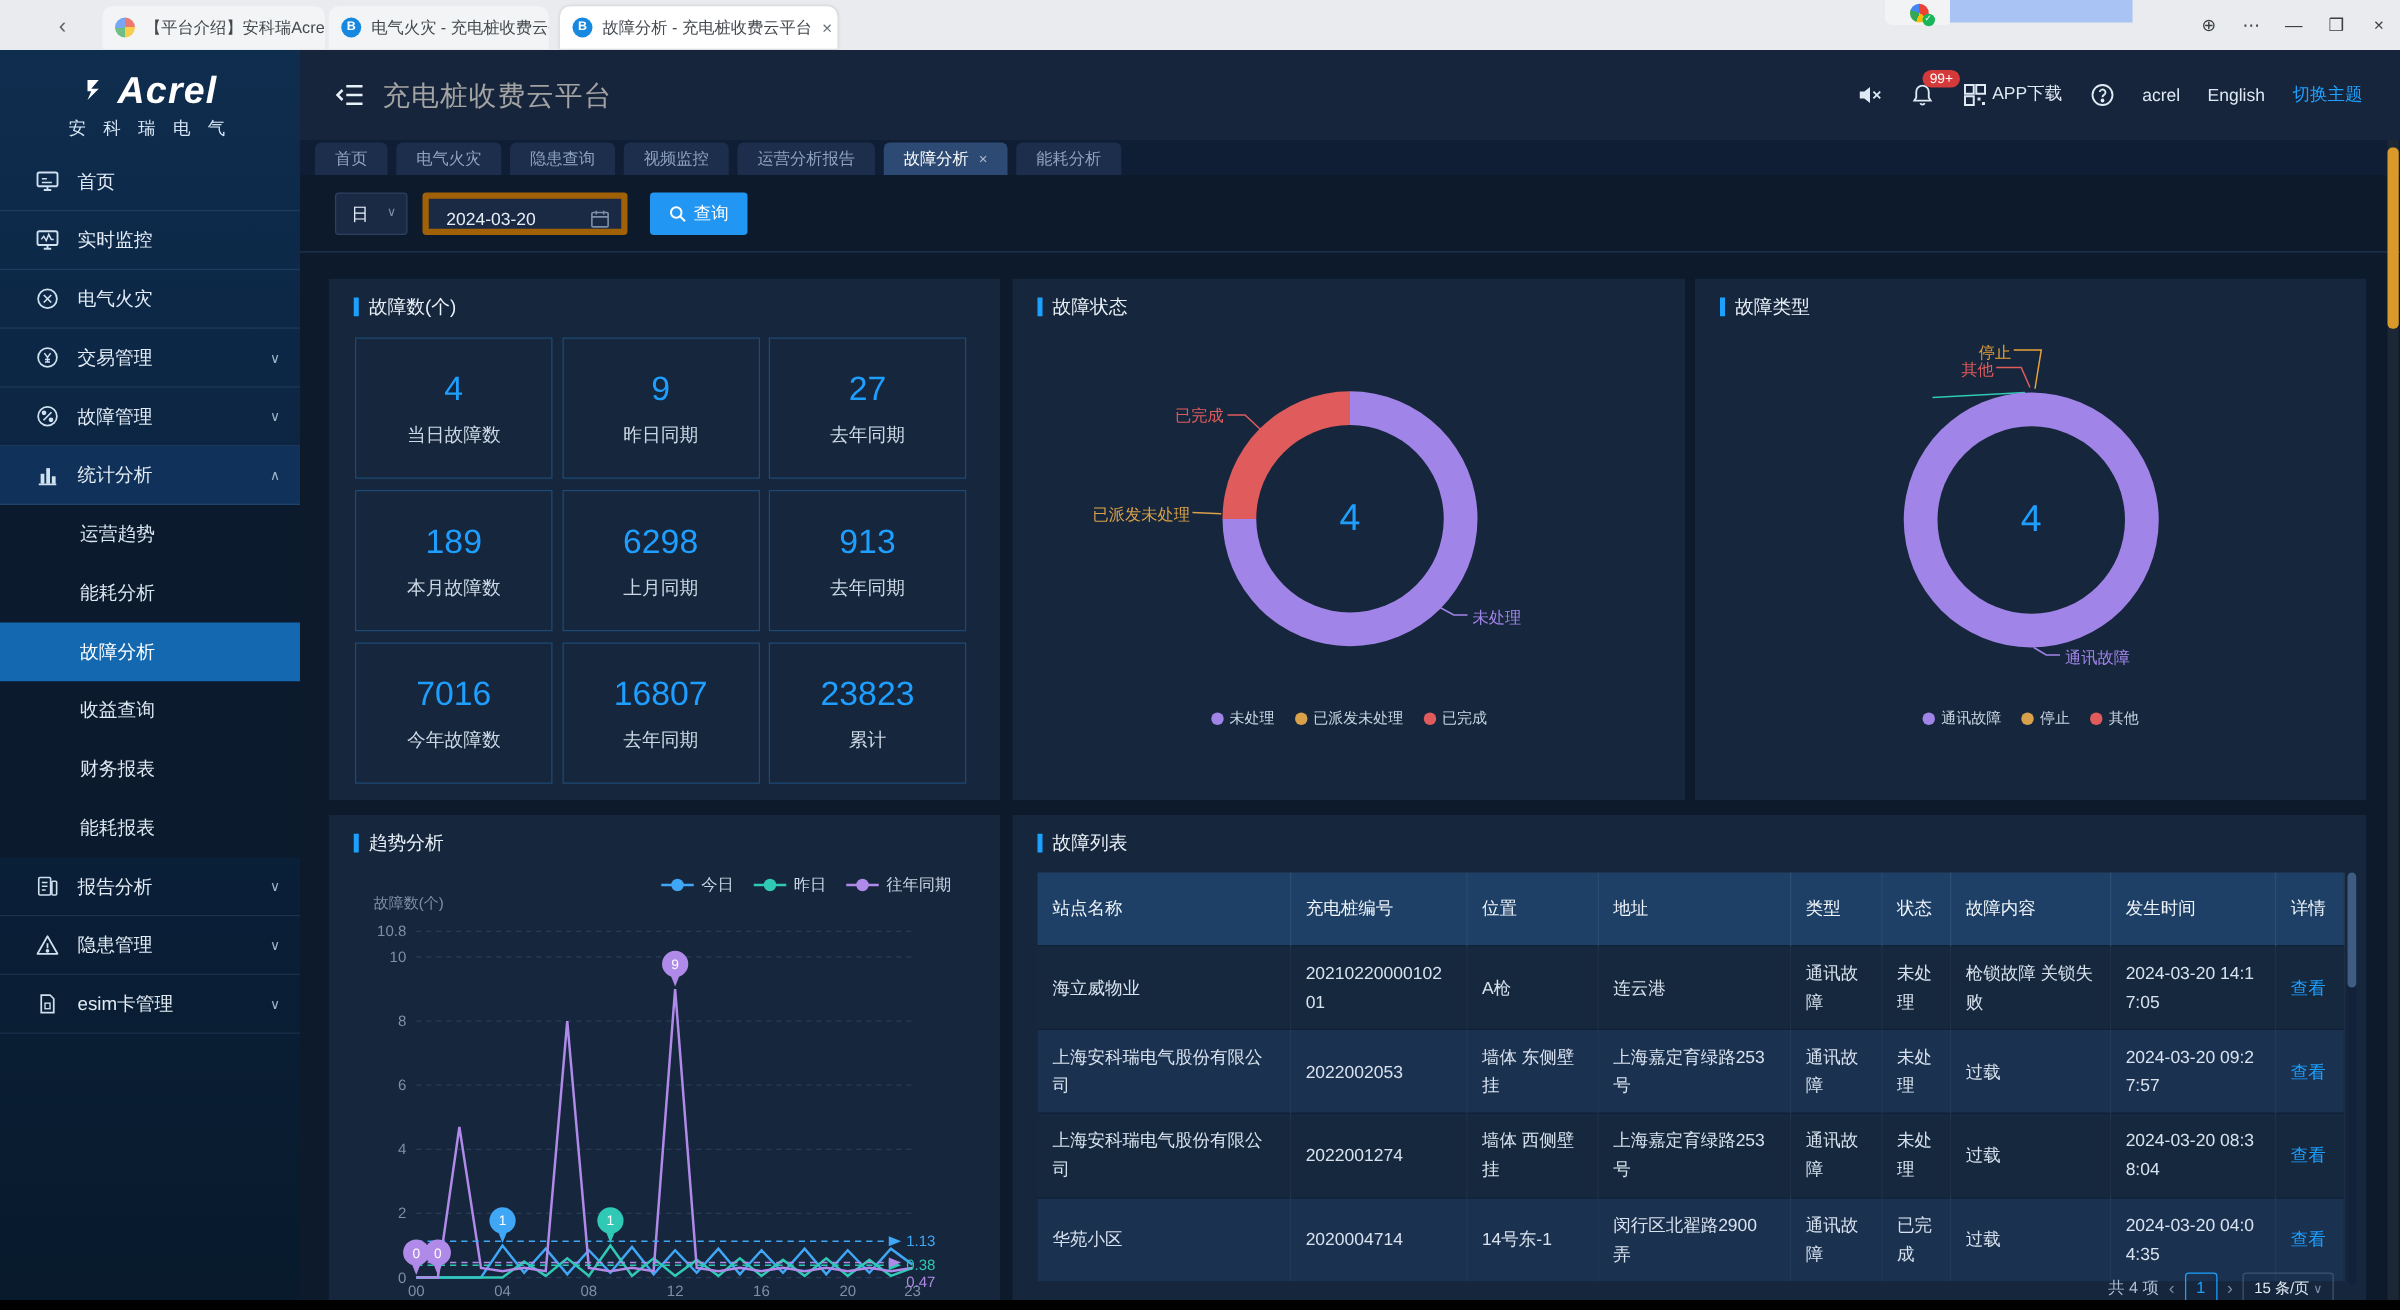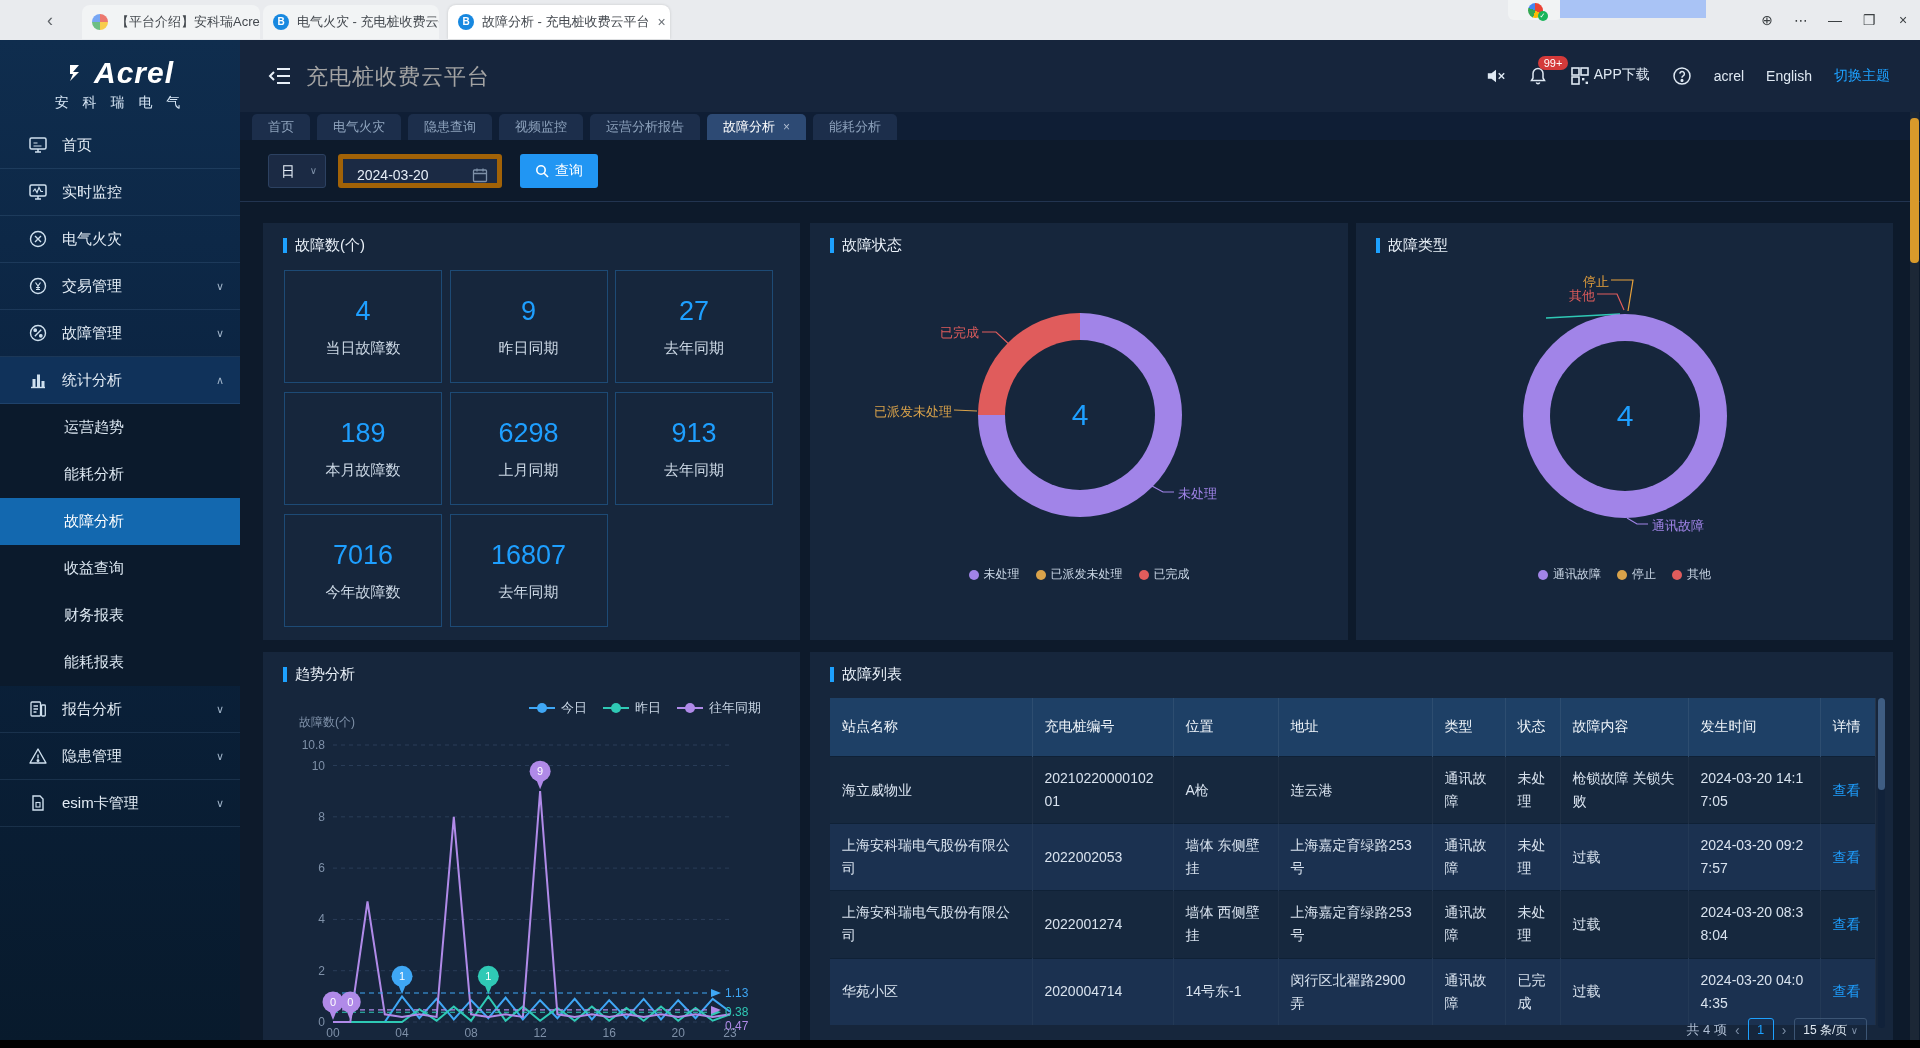--- a/index.html
+++ b/index.html
@@ -388,20 +388,24 @@
           <div class="val">913</div>
           <div class="lab">去年同期</div>
         </div>
         <div class="card">
           <div class="val">7016</div>
           <div class="lab">今年故障数</div>
         </div>
         <div class="card">
           <div class="val">16807</div>
           <div class="lab">去年同期</div>
+        </div>
+        <div class="card">
+          <div class="val">23823</div>
+          <div class="lab">累计</div>
         </div>
       </div>
   </div>
 
   <div class="panel" id="panelB">
     <div class="ptitle">
         <span>故障状态</span>
       </div>
     <svg class="panel-svg" width="538" height="417">
       <polyline points="172,109 186,109 201,123" fill="none" stroke="#e05c5c" stroke-width="1.2"></polyline>

